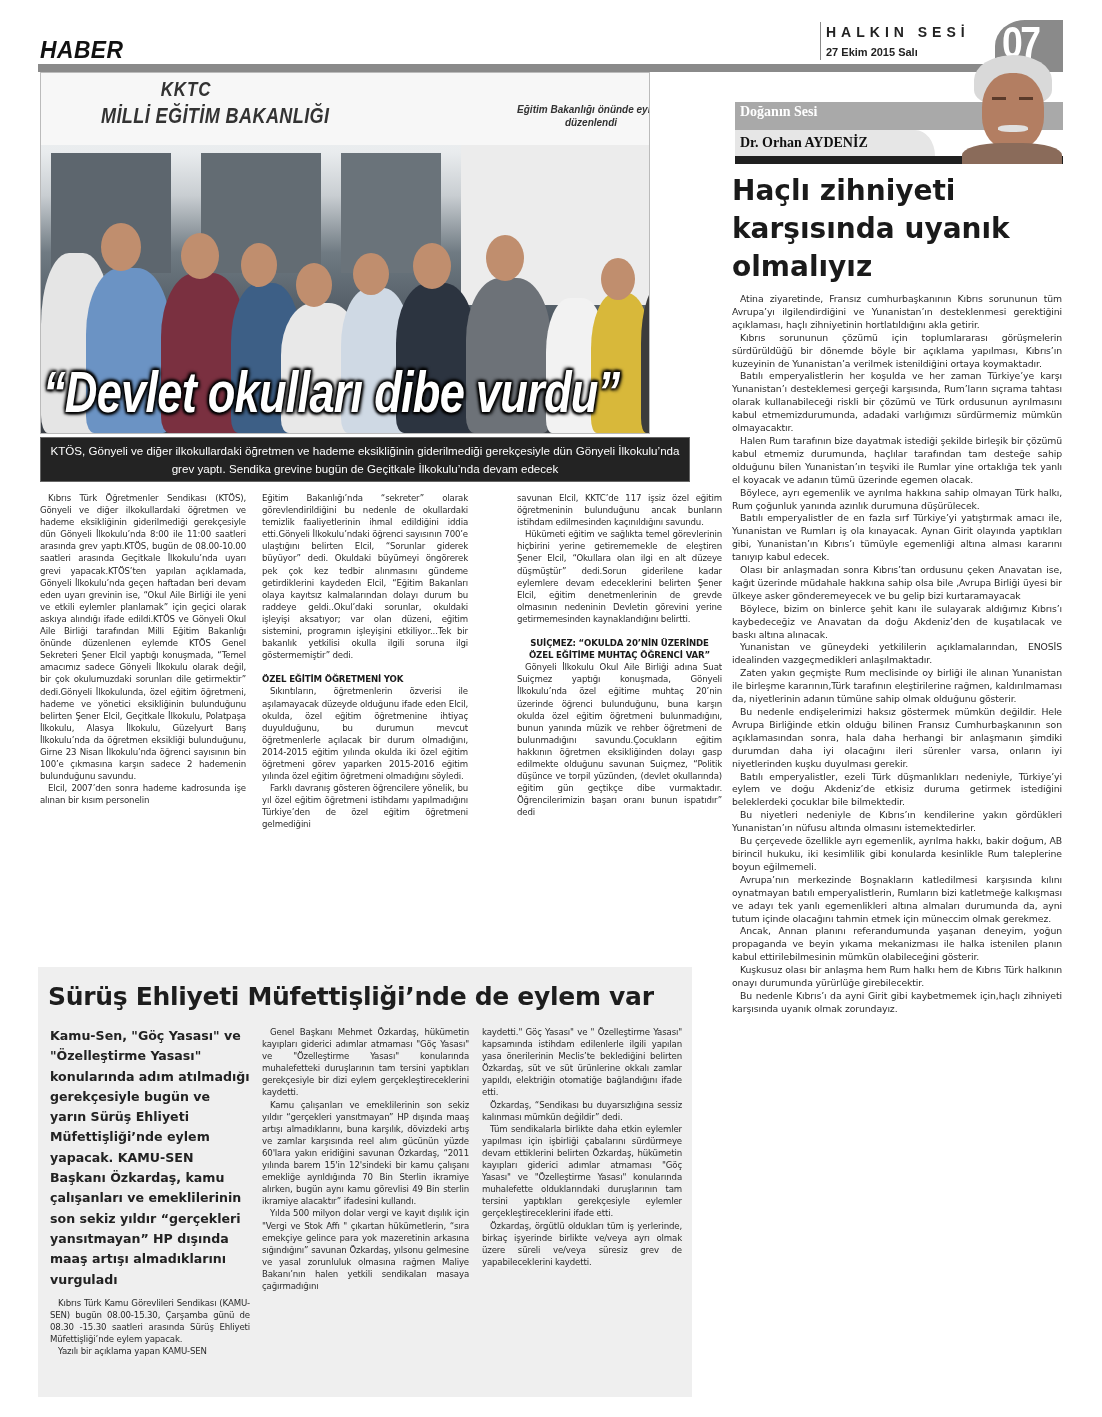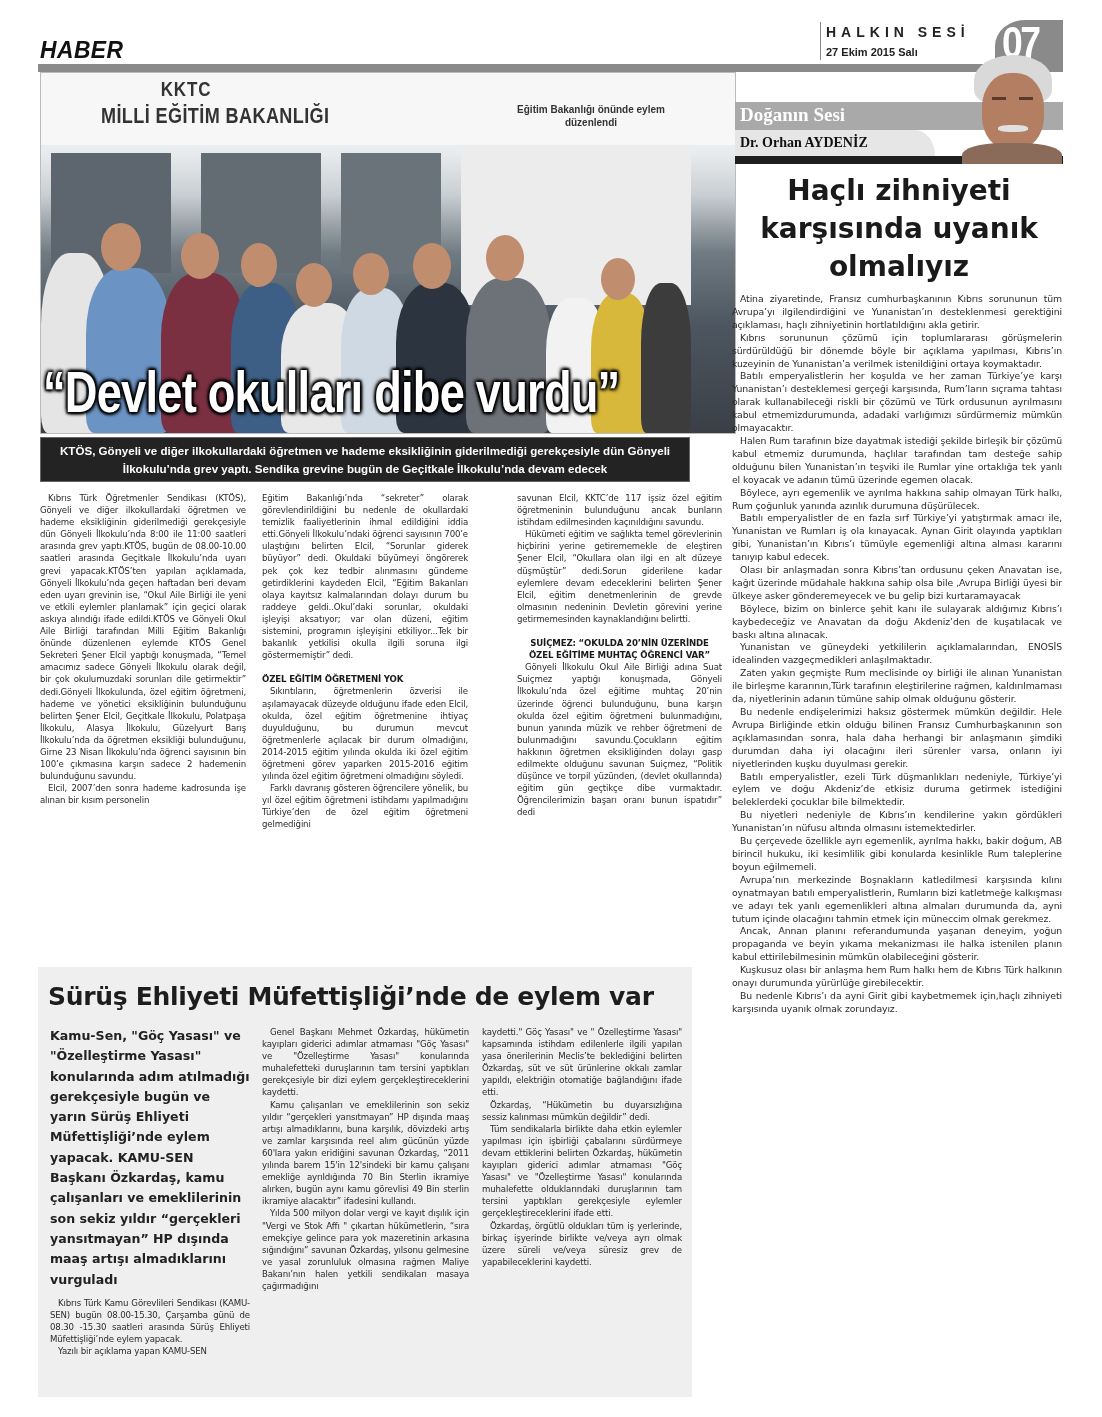--- a/index.html
+++ b/index.html
@@ -23,23 +23,24 @@
     position: absolute; left: 995px; top: 20px; width: 68px; height: 50px; background: #8a8a8a;
     border-top-left-radius: 30px 26px;
   }
   .page-num {
     position: absolute; left: 1002px; top: 18px; font-size: 44px; font-weight: bold; color: #fff;
     letter-spacing: -3px; transform: scaleX(0.85); transform-origin: left;
   }
 
   
   .photo {
-    position: absolute; left: 40px; top: 72px; width: 696px; height: 362px; overflow: hidden;
+    position: absolute; left: 40px; top: 72px; width: 610px; height: 362px; overflow: hidden;
     background: linear-gradient(180deg, #f4f4f4 0%, #e9ecee 22%, #c9ced2 34%, #6f7a82 50%, #4d5660 70%, #3a3f46 100%);
     border: 1px solid #bbb;
+    font-style: italic;
   }
   .photo .facade { position: absolute; left: 0; top: 0; width: 100%; height: 72px; background: #f7f7f7; }
   .photo .door-a { position: absolute; left: 10px; top: 80px; width: 120px; height: 120px; background: #5d666e; }
   .photo .door-b { position: absolute; left: 160px; top: 80px; width: 120px; height: 120px; background: #636c73; }
   .photo .door-c { position: absolute; left: 300px; top: 80px; width: 100px; height: 120px; background: #6a737a; }
   .photo .wall-r { position: absolute; left: 420px; top: 72px; width: 230px; height: 160px; background: #ececec; }
   .crowd { position: absolute; left: 0; bottom: 0; width: 100%; height: 220px; }
   .person { position: absolute; border-radius: 40% 40% 10% 10%; }
   .head { position: absolute; border-radius: 50%; background: #c08e6e; }
   .sign-line1 {
@@ -57,21 +58,21 @@
   .photo-headline {
     position: absolute; left: 2px; top: 285px; font-family: "Liberation Sans", sans-serif; font-weight: bold;
     font-size: 58px; color: #fff; letter-spacing: -1px; white-space: nowrap;
     transform: scaleX(0.78); transform-origin: left;
     text-shadow: 0 0 3px #000, 2px 2px 4px #000, -2px -2px 4px #000, 2px -2px 3px #000, -2px 2px 3px #000;
   }
 
   
   .subhead {
     position: absolute; left: 40px; top: 437px; width: 650px; height: 45px; background: #232323;
-    color: #fff; font-size: 11.6px; font-weight: bold; text-align: center; line-height: 18px;
+    color: #fff; font-size: 11.6px; font-weight: normal; text-align: center; line-height: 18px;
     padding-top: 4px; border: 1px solid #666;
   }
 
   
   .col {
     position: absolute; font-family: "DejaVu Sans", sans-serif; font-size: 8.6px; line-height: 12.1px;
     color: #2a2a2a; text-align: justify; letter-spacing: -0.15px;
   }
   .col p { text-indent: 8px; }
   .col h4 { font-size: 8.6px; font-weight: bold; text-align: left; color: #1a1a1a; }
@@ -81,39 +82,39 @@
   .c3 { left: 485px; top: 492px; width: 205px; margin-left: 32px; }
   .c2 .gap, .c3 .gap { height: 12px; }
 
   
   .op-banner { position: absolute; left: 735px; top: 102px; width: 328px; height: 62px; }
   .op-banner .top { position: absolute; left: 0; top: 0; width: 100%; height: 28px; background: #a9a9a9; }
   .op-banner .mid { position: absolute; left: 0; top: 28px; width: 200px; height: 26px; background: #e6e6e6; border-top-right-radius: 20px 26px; }
   .op-banner .bot { position: absolute; left: 0; top: 54px; width: 100%; height: 8px; background: #1f1f1f; }
   .op-section {
     position: absolute; left: 740px; top: 104px; font-family: "Liberation Serif", serif; font-weight: bold;
-    font-size: 19px; color: #fff;
+    font-size: 14px; color: #fff;
   }
   .op-author {
     position: absolute; left: 740px; top: 135px; font-family: "Liberation Serif", serif; font-weight: bold;
     font-size: 14px; color: #111;
   }
   .portrait {
     position: absolute; left: 962px; top: 55px; width: 100px; height: 109px; overflow: hidden;
     border-top-left-radius: 50px 40px; border-top-right-radius: 45px 35px;
   }
   .portrait .hair { position: absolute; left: 12px; top: 0; width: 78px; height: 50px; background: #d9d9d9; border-radius: 50% 50% 30% 30%; }
   .portrait .face { position: absolute; left: 20px; top: 18px; width: 62px; height: 76px; background: #b37e62; border-radius: 45% 45% 42% 42%; }
   .portrait .brow-l { position: absolute; left: 30px; top: 42px; width: 14px; height: 3px; background: #5a3a2a; }
   .portrait .brow-r { position: absolute; left: 57px; top: 42px; width: 14px; height: 3px; background: #5a3a2a; }
   .portrait .mus { position: absolute; left: 36px; top: 70px; width: 30px; height: 7px; background: #e0e0e0; border-radius: 40%; }
   .portrait .shirt { position: absolute; left: 0; top: 88px; width: 100px; height: 30px; background: #8a6b5a; border-radius: 40% 40% 0 0; }
 
   .op-title {
-    position: absolute; left: 732px; top: 172px; width: 334px; text-align: center;
+    position: absolute; left: 732px; top: 172px; width: 334px; 
     font-family: "DejaVu Sans", sans-serif; font-weight: bold; font-size: 28px; line-height: 38px; color: #1a1a1a;
   }
   .op-body { left: 732px; top: 293px; width: 330px; font-size: 9.3px; line-height: 12.9px; letter-spacing: -0.1px; }
   .op-body p { text-indent: 8px; }
 
   
   .box { position: absolute; left: 38px; top: 967px; width: 654px; height: 430px; background: #efefef; }
   .box-title {
     position: absolute; left: 48px; top: 982px; font-family: "DejaVu Sans", sans-serif; font-weight: bold;
     font-size: 25px; color: #1d1d1d; letter-spacing: -0.3px; white-space: nowrap;
@@ -239,16 +240,16 @@
   <p>Kıbrıs Türk Kamu Görevlileri Sendikası (KAMU-SEN) bugün 08.00-15.30, Çarşamba günü de 08.30 -15.30 saatleri arasında Sürüş Ehliyeti Müfettişliği’nde eylem yapacak.</p>
   <p>Yazılı bir açıklama yapan KAMU-SEN</p>
 </div>
 <div class="col b2">
   <p>Genel Başkanı Mehmet Özkardaş, hükümetin kayıpları giderici adımlar atmaması "Göç Yasası" ve  "Özelleştirme Yasası" konularında muhalefetteki duruşlarının tam tersini yaptıkları gerekçesiyle bir dizi eylem gerçekleştireceklerini kaydetti.</p>
   <p>Kamu çalışanları ve emeklilerinin son sekiz yıldır “gerçekleri yansıtmayan” HP dışında maaş artışı almadıklarını, buna karşılık, dövizdeki artış ve zamlar karşısında reel alım gücünün yüzde 60'lara yakın eridiğini savunan Özkardaş, “2011 yılında barem 15'in 12'sindeki bir kamu çalışanı emekliğe ayrıldığında 70 Bin Sterlin ikramiye alırken, bugün aynı kamu görevlisi 49 Bin sterlin ikramiye alacaktır” ifadesini kullandı.</p>
   <p>Yılda 500 milyon dolar vergi ve kayıt dışılık için "Vergi ve Stok Affı "  çıkartan hükümetlerin, “sıra emekçiye gelince para yok mazeretinin arkasına sığındığını” savunan Özkardaş, yılsonu gelmesine ve yasal zorunluluk olmasına rağmen Maliye Bakanı’nın halen yetkili sendikaları masaya çağırmadığını</p>
 </div>
 <div class="col b3">
   <p style="text-indent:0">kaydetti." Göç Yasası" ve " Özelleştirme Yasası" kapsamında istihdam edilenlerle ilgili yapılan yasa önerilerinin Meclis’te beklediğini belirten Özkardaş, süt ve süt ürünlerine okkalı zamlar yapıldı, elektriğin otomatiğe bağlandığını ifade etti.</p>
-  <p>Özkardaş, “Hükümetin bu duyarsızlığına sessiz kalınması mümkün değildir” dedi.</p>
+  <p>Özkardaş, “Sendikası bu duyarsızlığına sessiz kalınması mümkün değildir” dedi.</p>
   <p>Tüm sendikalarla birlikte daha etkin eylemler yapılması için işbirliği çabalarını sürdürmeye devam ettiklerini belirten Özkardaş, hükümetin kayıpları giderici adımlar atmaması "Göç Yasası" ve "Özelleştirme Yasası" konularında muhalefette olduklarındaki duruşlarının tam tersini yaptıkları gerekçesiyle eylemler gerçekleştireceklerini ifade etti.</p>
   <p>Özkardaş, örgütlü oldukları tüm iş yerlerinde, birkaç işyerinde birlikte ve/veya ayrı olmak üzere süreli ve/veya süresiz grev de yapabileceklerini kaydetti.</p>
 </div>
 
 </body></html>

